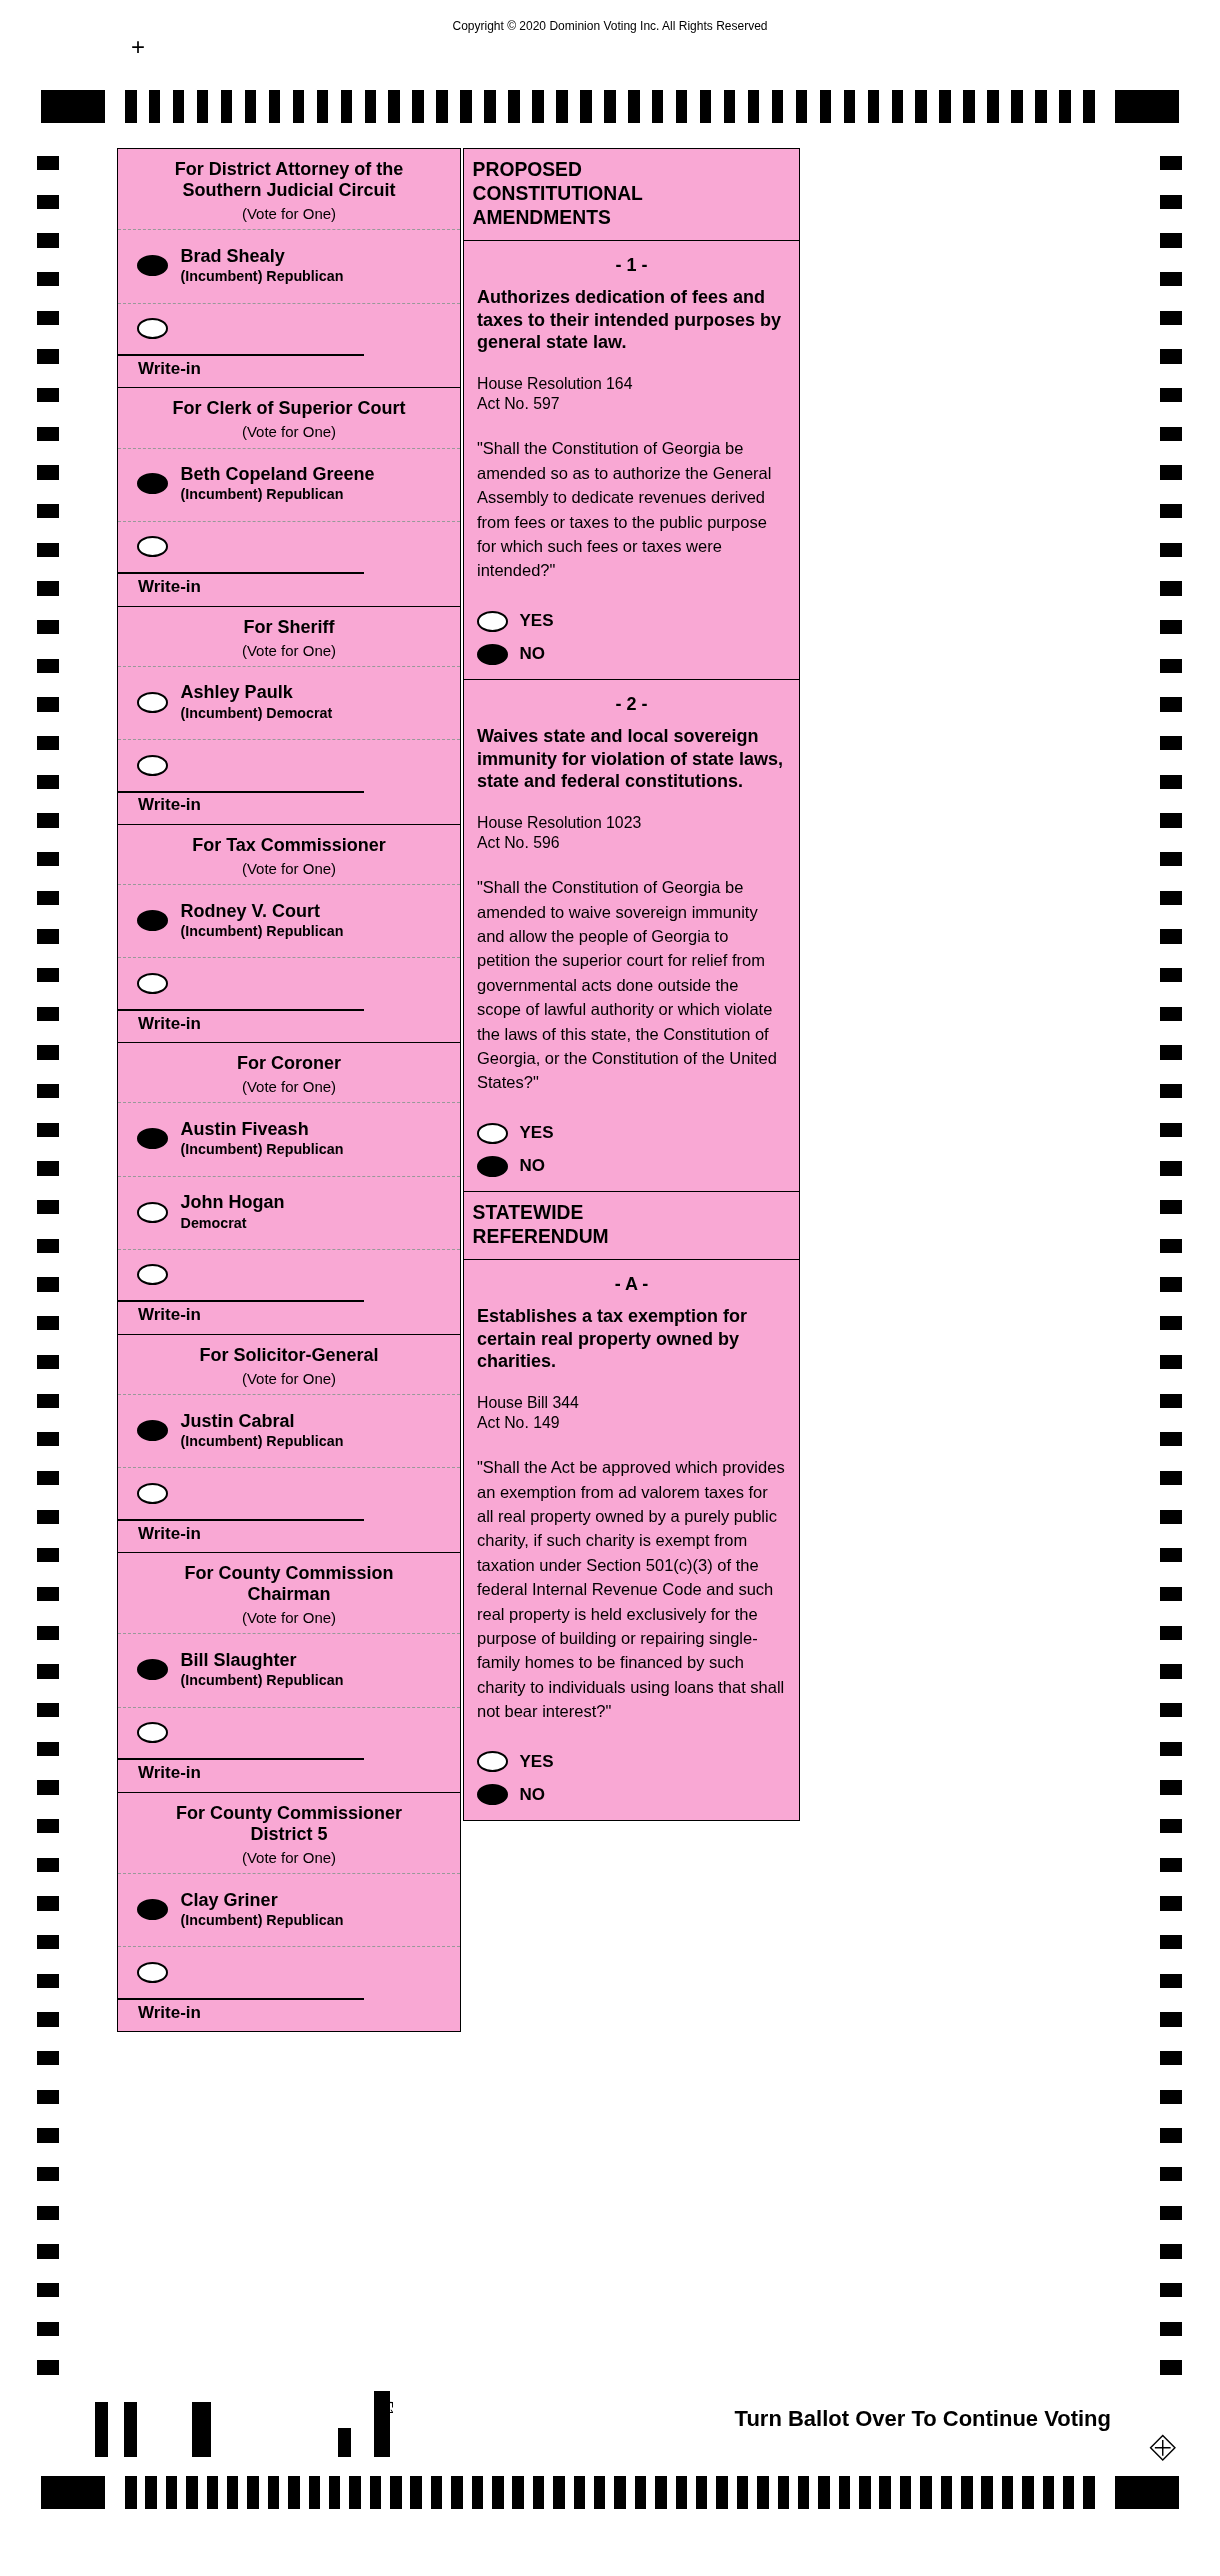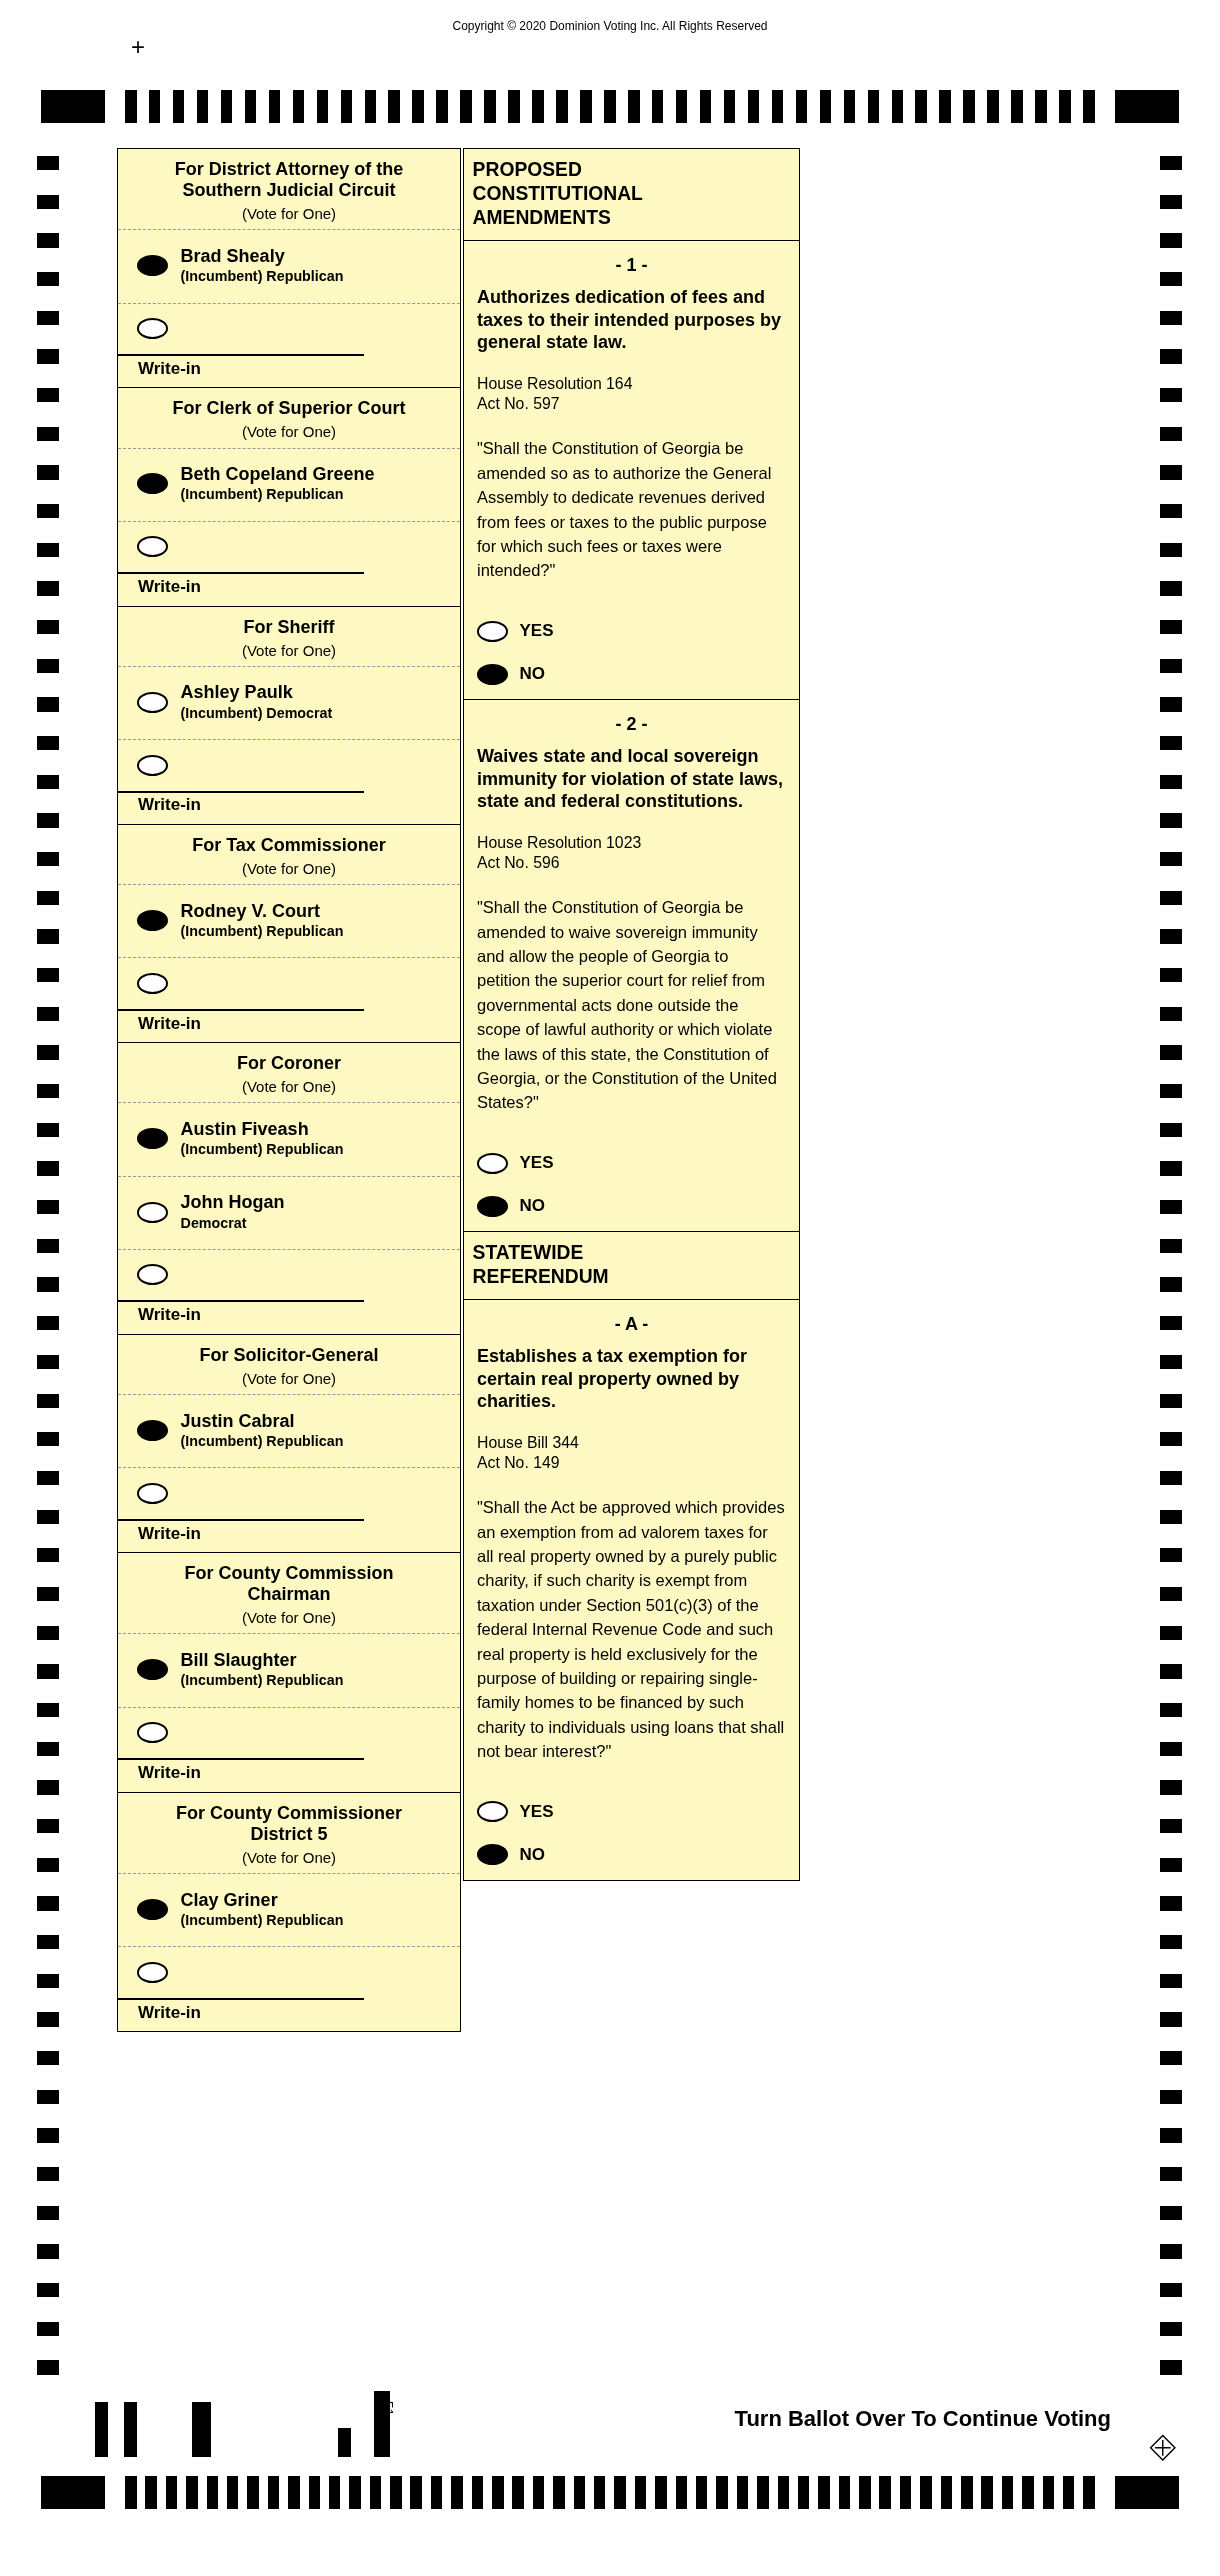--- a/index.html
+++ b/index.html
@@ -15,21 +15,21 @@
   .band-bottom{top:2476px}
   .block{width:64px;background:#000}
   .bars{flex:1;display:flex;justify-content:space-between;margin:0 20px}
   .vbar{width:11.5px;background:#000}
   .side-col{position:absolute;top:156px;height:2219px;width:21.5px;display:flex;flex-direction:column;justify-content:space-between}
   .side-left{left:37px}
   .side-right{left:1160px}
   .sq{height:14.3px;width:21.5px;background:#000}
 
   
-  .col{position:absolute;top:148px;border:1.4px solid #000;background:#fef9c3}
+  .col{position:absolute;top:148px;border:1.4px solid #000;background:#f9a8d4}
   .col-left{left:117px;width:342px}
   .col-right{left:463px;width:335px}
 
   .contest{border-bottom:1.4px solid #000}
   .contest:last-child{border-bottom:0}
   .contest-header{text-align:center;padding:10px 11.5px 7.2px}
   .contest-title{font-weight:bold;font-size:18px;line-height:1.18;white-space:pre-line}
   .contest-instruction{font-size:15px;margin-top:3.6px}
   .candidate{display:flex;align-items:center;padding:17px 10px 18.6px 18.6px;border-top:0.7px dashed #999}
   .oval{display:inline-block;width:27px;height:17px;border:2.1px solid #000;border-radius:50%;background:#fff;flex:none}
@@ -42,21 +42,21 @@
   .writein-word{font-weight:bold;font-size:17px;padding:2.9px 0 8.6px 20px}
 
   .section-header{font-weight:bold;font-size:19.3px;line-height:1.25;padding:8.6px 8.6px 10px;border-bottom:1.4px solid #000;white-space:pre-line}
   .measure{border-bottom:1.4px solid #000;padding-bottom:14.3px}
   .measure:last-child{border-bottom:0}
   .measure-number{text-align:center;font-weight:bold;font-size:18px;padding:14.3px 0 10px}
   .measure-summary{font-weight:bold;font-size:18px;line-height:1.25;padding:0 13px}
   .measure-ref{font-size:15.8px;line-height:1.3;padding:20px 13px 0;white-space:pre-line}
   .measure-question{font-size:16.5px;line-height:1.48;padding:21.5px 13px 0}
   .measure-options{padding:15.8px 13px 0}
-  .option-row{display:flex;align-items:center;margin-top:22px}
+  .option-row{display:flex;align-items:center;margin-top:12px}
   .option-label{font-weight:bold;font-size:17px;margin-left:11.5px}
 
   
   .stub{position:absolute;left:95px;top:2391px;width:337px;height:66px}
   .stub .sb{position:absolute;background:#000;bottom:0}
   .sb1{left:0;width:13px;height:55px}
   .sb2{left:29px;width:13px;height:55px}
   .sb3{left:97px;width:18.6px;height:55px}
   .sb4{left:243px;width:13px;height:29px}
   .sb5{left:279px;width:15.8px;height:66px}

